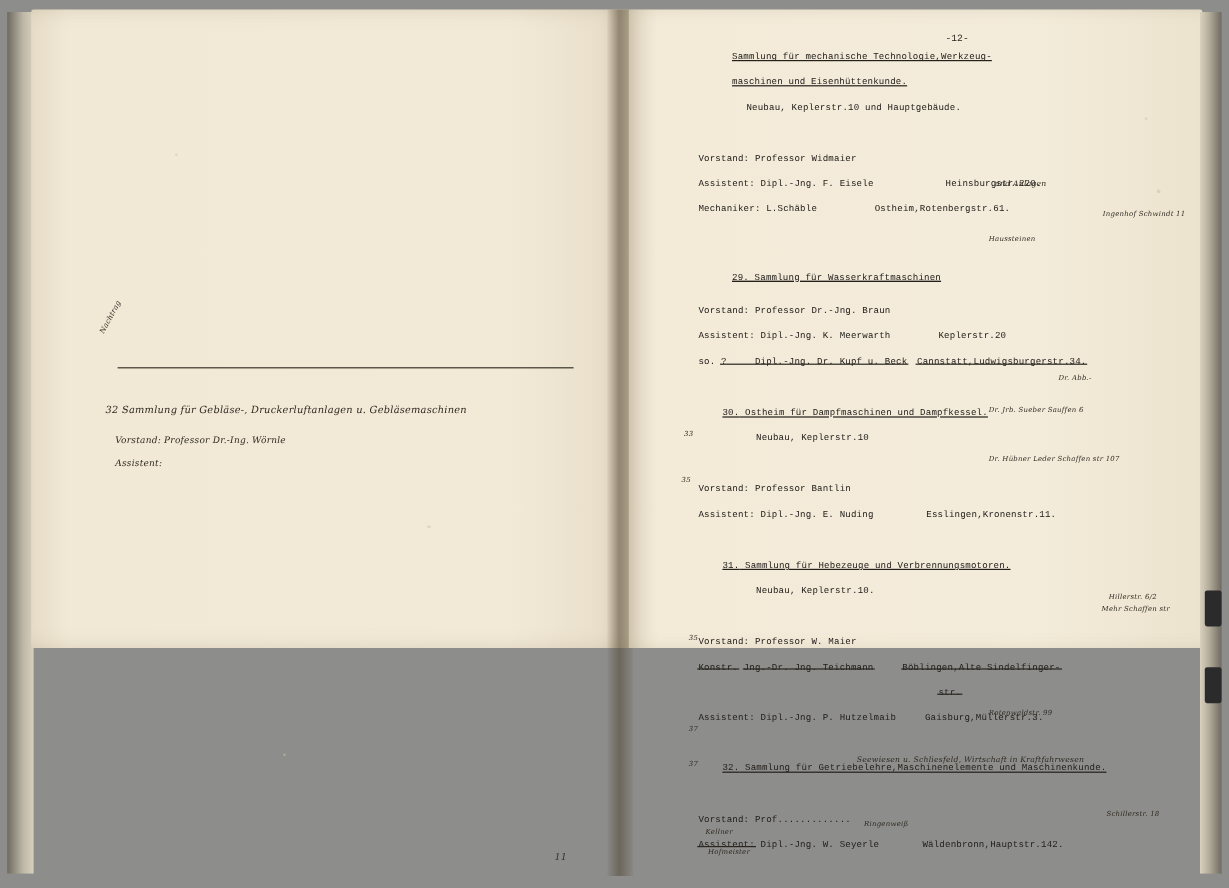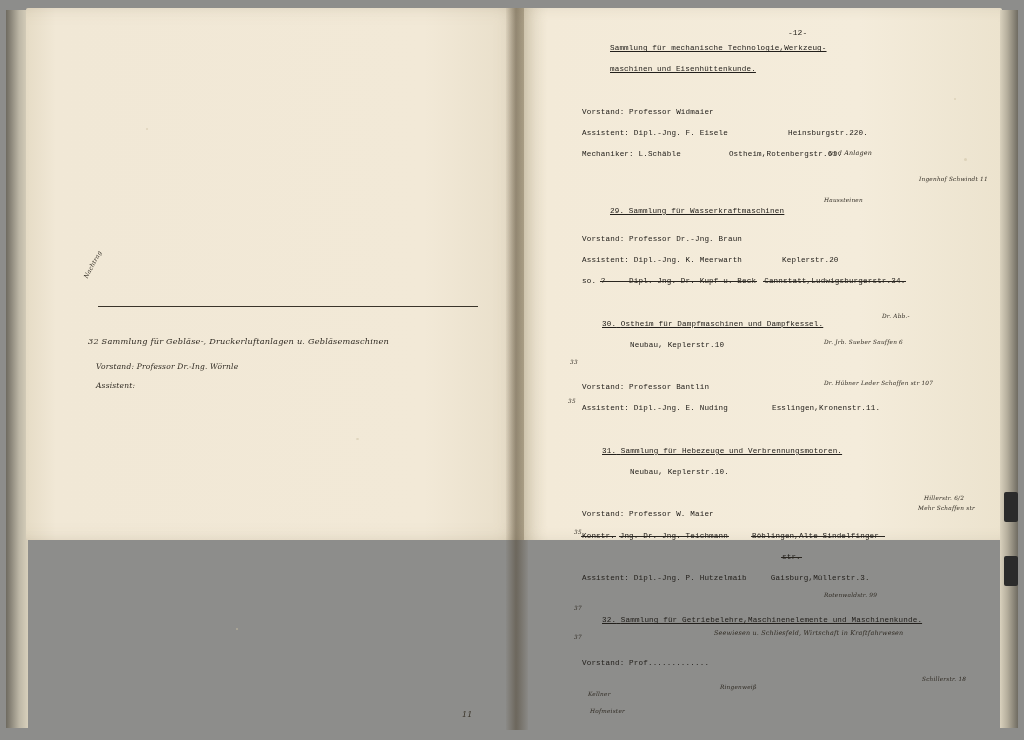--- a/index.html
+++ b/index.html
@@ -138,20 +138,21 @@
   <div id="gutter"></div>
 
   <div class="page" id="page-right">
 
     <div id="pageno">-12-</div>
 
     <div id="typed">
 
 <div class="ln" style="top: 0px; position: relative;"><span class="pad" style="width:28px"></span><span class="u">Sammlung für mechanische Technologie,Werkzeug-</span></div>
 <div class="ln" style="top: 0px; position: relative;"><span class="pad" style="width:28px"></span><span class="u">maschinen und Eisenhüttenkunde.</span></div>
+<div class="ln" style="top: 0px; position: relative;"><span class="pad" style="width:40px"></span><span>Neubau, Keplerstr.10 und Hauptgebäude.</span></div>
 <div class="ln" style="top: 0px; position: relative;">&nbsp;</div>
 <div class="ln" style="top: 0px; position: relative;"><span>Vorstand:</span> <span>Professor Widmaier</span></div>
 <div class="ln" style="top: 0px; position: relative;"><span>Assistent:</span> <span>Dipl.-Jng. F. Eisele</span><span class="pad" style="width:60px"></span><span>Heinsburgstr.220.</span></div>
 <div class="ln" style="top: 0px; position: relative;"><span>Mechaniker:</span> <span>L.Schäble</span><span class="pad" style="width:48px"></span><span>Ostheim,Rotenbergstr.61.</span></div>
 <div class="ln" style="top: 0px; position: relative;">&nbsp;</div>
 <div class="ln" style="top: 14px; position: relative; text-decoration: underline;"><span class="pad" style="width:28px"></span><span class="u">29.</span><span class="u"> </span><span class="u">Sammlung für Wasserkraftmaschinen</span></div>
 <div class="ln" style="top: 0px; position: relative;">&nbsp;</div>
 <div class="ln" style="top: 0px; position: relative;"><span>Vorstand:</span> <span>Professor Dr.-Jng. Braun</span></div>
 <div class="ln" style="top: 0px; position: relative;"><span>Assistent:</span> <span>Dipl.-Jng. K. Meerwarth</span><span class="pad" style="width:40px"></span><span>Keplerstr.20</span></div>
 <div class="ln" style="top: 0px; position: relative;"><span>so.</span> <span class="strike">?     Dipl.-Jng. Dr. Kupf u. Beck</span><span class="pad" style="width:8px"></span><span class="strike">Cannstatt,Ludwigsburgerstr.34.</span></div>
@@ -166,20 +167,21 @@
 <div class="ln" style="top: 0px; position: relative;"><span class="pad" style="width:48px"></span><span>Neubau, Keplerstr.10.</span></div>
 <div class="ln" style="top: 0px; position: relative;">&nbsp;</div>
 <div class="ln" style="top: 0px; position: relative;"><span>Vorstand:</span> <span>Professor W. Maier</span></div>
 <div class="ln" style="top: 0px; position: relative;"><span class="strike">Konstr.</span> <span class="strike">Jng.-Dr. Jng. Teichmann</span><span class="pad" style="width:24px"></span><span class="strike">Böblingen,Alte Sindelfinger-</span></div>
 <div class="ln" style="top: 0px; position: relative;"><span class="pad" style="width:200px"></span><span class="strike">str.</span></div>
 <div class="ln" style="top: 0px; position: relative;"><span>Assistent:</span> <span>Dipl.-Jng. P. Hutzelmaib</span><span class="pad" style="width:24px"></span><span>Gaisburg,Müllerstr.3.</span></div>
 <div class="ln" style="top: 0px; position: relative;">&nbsp;</div>
 <div class="ln" style="top: 0px; position: relative;"><span class="pad" style="width:20px"></span><span class="u">32.</span><span class="u"> </span><span class="u">Sammlung für Getriebelehre,Maschinenelemente und Maschinenkunde.</span></div>
 <div class="ln" style="top: 0px; position: relative;">&nbsp;</div>
 <div class="ln" style="top: 0px; position: relative;"><span>Vorstand:</span> <span>Prof.............</span></div>
+<div class="ln" style="top: 0px; position: relative;"><span class="strike">Assistent:</span> <span>Dipl.-Jng. W. Seyerle</span><span class="pad" style="width:36px"></span><span>Wäldenbronn,Hauptstr.142.</span></div>
 
 
 
 
 
 
 
 
 
 

